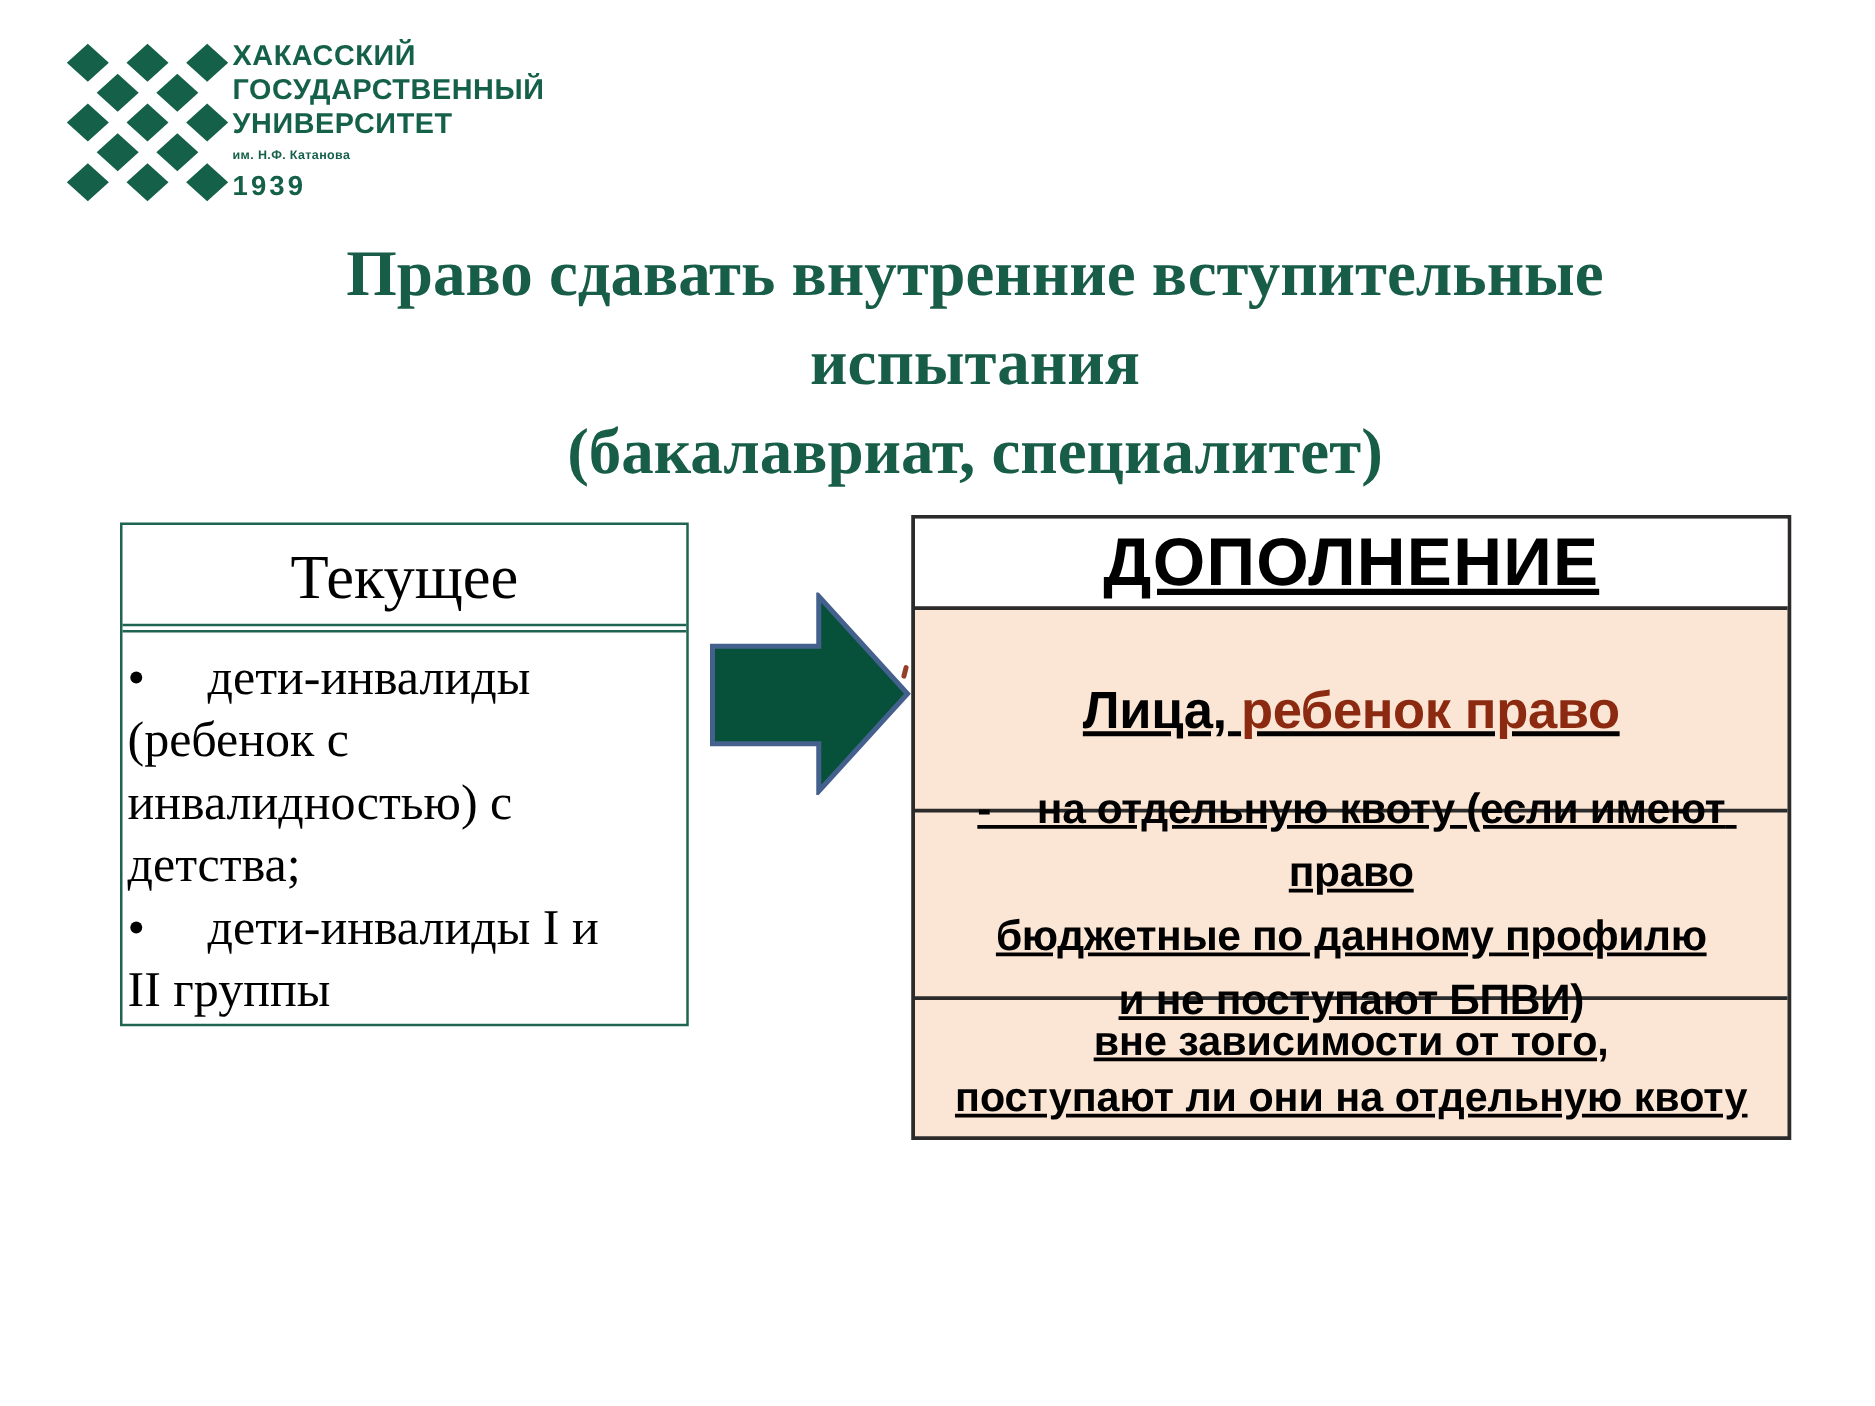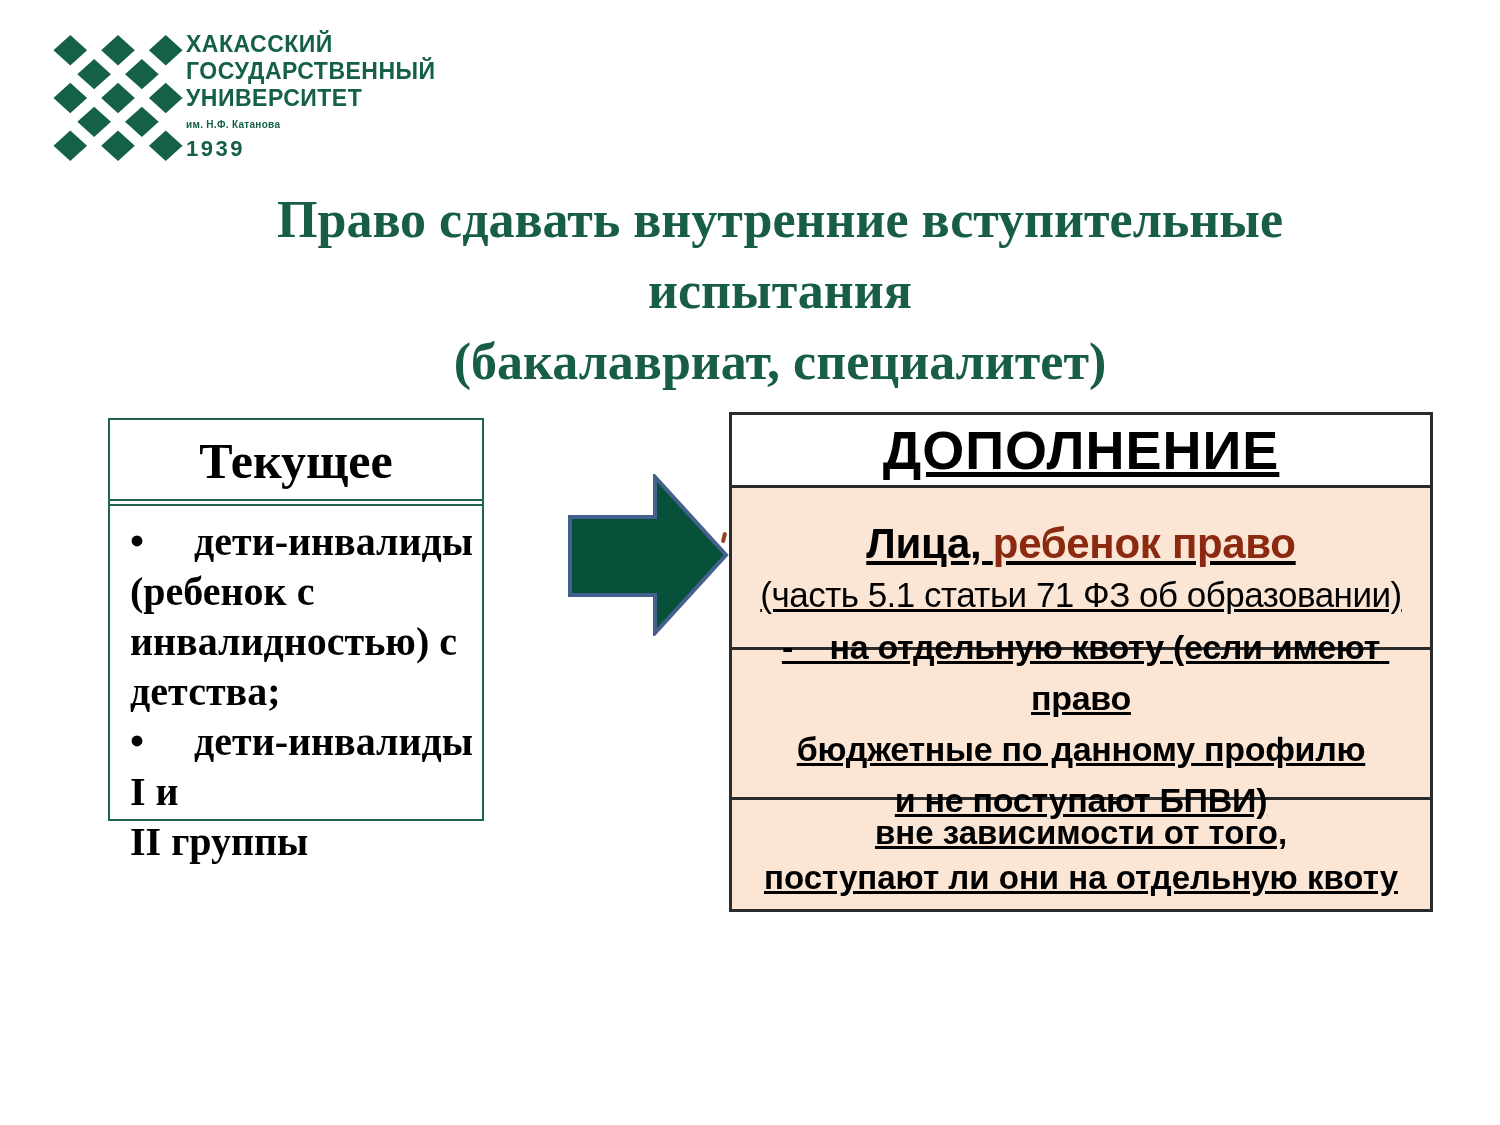--- a/index.html
+++ b/index.html
@@ -23,31 +23,30 @@
 
   
   .main-title{
     left:70px;top:184px;width:1420px;text-align:center;color:var(--green);
     font-family:Liberation Serif, serif;font-weight:bold;font-size:52px;line-height:71px;
     white-space:pre-wrap;
   }
 
   
   .current-box{
-    left:108px;top:418px;width:376px;height:403px;box-sizing:border-box;
+    left:96px;top:418px;width:455px;height:403px;box-sizing:border-box;
     border:2px solid var(--box-green);background:#fff;
     font-family:"Liberation Serif",serif;
-    font-weight:bold;
   }
   .current-header{
     font-size:50px;line-height:60px;text-align:center;
     padding:11px 0 8px;border-bottom:7px double var(--box-green);
   }
   .current-body{
-    font-size:40px;line-height:50px;padding:11px 4px 0 20px;white-space:pre-wrap;
+    font-size:40px;line-height:50px;padding:11px 4px 0 4px;white-space:pre-wrap;
   }
 
   
   .arrow-wrap{left:566px;top:474px;width:164px;height:162px}
 
   
   .stray{left:722px;top:532px;width:4px;height:11px;background:var(--red);
          transform:rotate(14deg);border-radius:2px;opacity:.9}
 
   
@@ -116,21 +115,20 @@
   <polygon points="4,43 89,43 89,3 160,81 89,159 89,121 4,121" fill="var(--arrow-fill)" stroke="var(--arrow-stroke)" stroke-width="4" stroke-linejoin="miter"></polygon>
 </svg>
 
 <div class="abs stray"></div>
 
 <div class="abs add-table">
   <div class="t-row t-header">ДОПОЛНЕНИЕ</div>
 
   <div class="t-row t-persons">
     <div class="p-line"><span>Лица, </span><span class="red">ребенок право</span></div>
-    <div class="p-note">(часть 5.1 статьи 71 ФЗ об образовании)</div>
   </div>
 
 
   <div class="t-row t-quota">-    на отдельную квоту (если имеют право
 бюджетные по данному профилю
 и не поступают БПВИ)</div>
 
   <div class="t-row t-regardless">вне зависимости от того,
 поступают ли они на отдельную квоту</div>
 </div>

